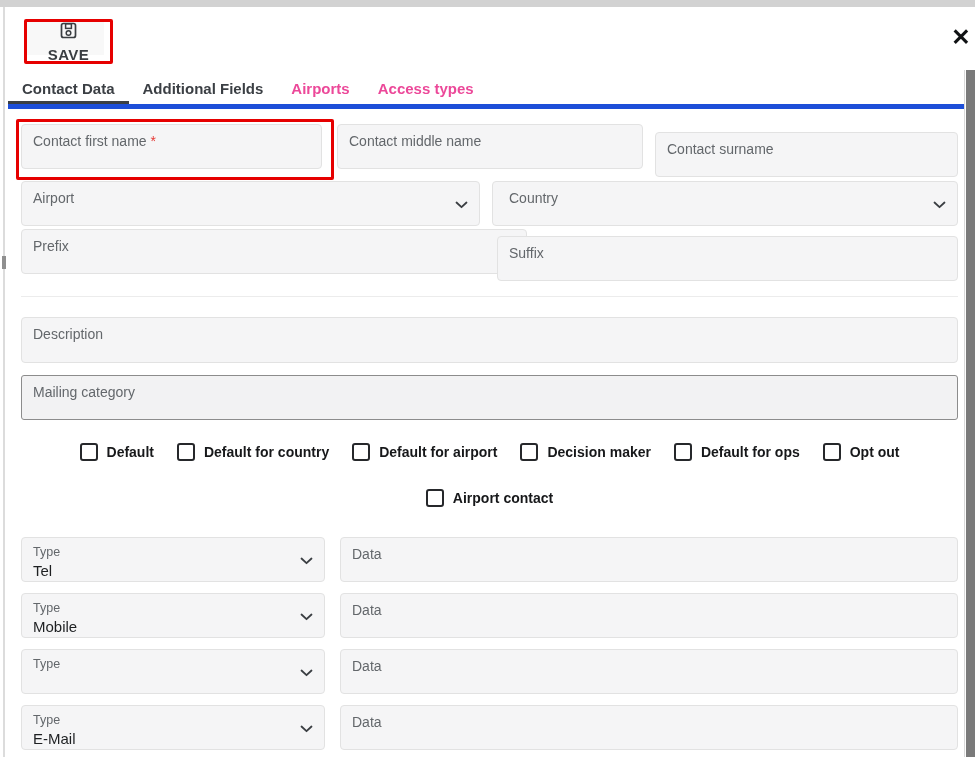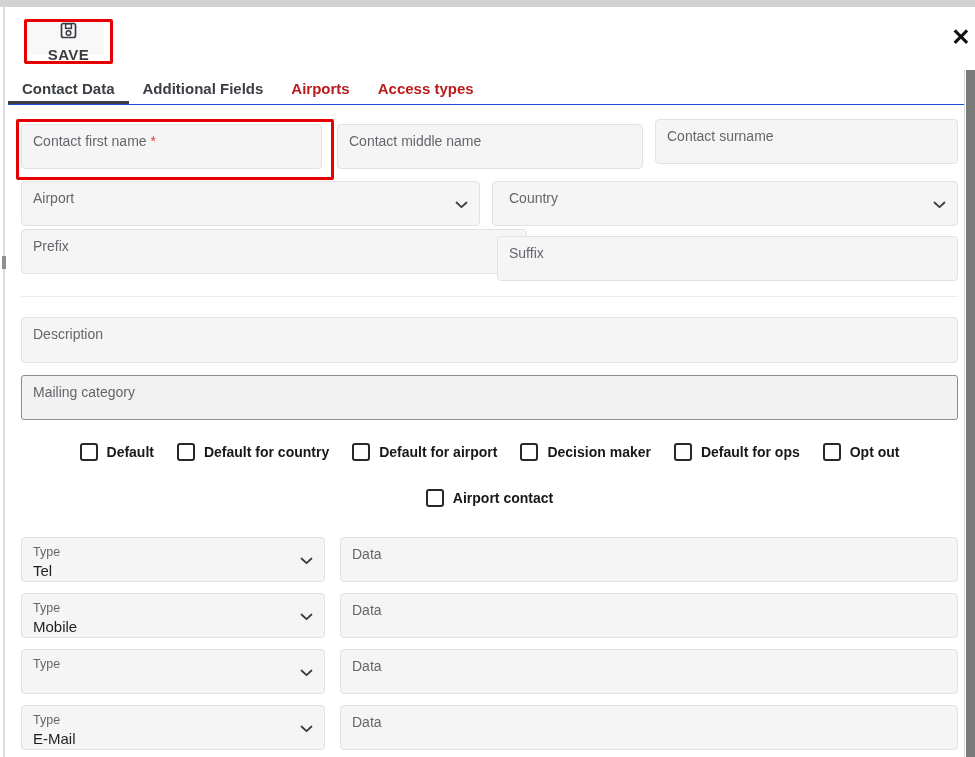--- a/index.html
+++ b/index.html
@@ -16,25 +16,25 @@
   .save-btn{position:absolute;left:27px;top:22px;width:77px;height:33px;display:flex;align-items:center;
             gap:7px;background:#f8f8f8;border:none;cursor:pointer;padding:0 0 0 6px;flex-direction:column;}
   .save-btn .lbl{font-size:15px;font-weight:bold;color:#3a3e42;letter-spacing:.4px;}
 
   .close-btn{position:absolute;left:946px;top:22px;width:30px;height:30px;background:none;border:none;
              cursor:pointer;padding:0;}
   .close-btn .x{font-size:23px;font-weight:bold;color:#101214;line-height:30px;}
 
   
   .tabbar{position:absolute;left:8px;right:0;top:76px;height:28px;display:flex;
-          border-bottom:1px solid #1d4ed8;align-items:flex-end;}
+          border-bottom:5px solid #1d4ed8;align-items:flex-end;}
   .tab{padding:4px 14px 0 14px;font-size:15px;font-weight:bold;color:#3b3f44;cursor:pointer;
        border-bottom:3px solid transparent;box-sizing:border-box;height:28px;}
   .tab.active{border-bottom-color:#3b3f44;}
-  .tab.disabled{color:#b91c1c;}
+  .tab.disabled{color:#ec4899;}
 
   
   .field{position:absolute;background:#f5f5f6;border:1px solid #e2e2e2;border-radius:4px;
          box-sizing:border-box;padding:7px 11px;cursor:text;}
   .flabel{font-size:14px;color:#63676b;}
   .req{color:#e53935;font-size:14px;}
   .chev{position:absolute;right:11px;top:50%;transform:translateY(-50%);}
   .mailing{background:#f2f2f3;border:1px solid #8c8c8c;border-radius:3px;}
   .divider{position:absolute;left:21px;width:937px;height:1px;background:#ececec;}
 
@@ -83,21 +83,21 @@
     <div class="tab disabled">Access types</div>
   </div>
 
   <div class="ann" style="left:16px;top:119px;width:312px;height:55px;"></div>
   <div class="field" style="left:21px;top:124px;width:301px;height:45px;">
     <span class="flabel"><span>Contact first name</span> <span class="req">*</span></span>
   </div>
   <div class="field" style="left:337px;top:124px;width:306px;height:45px;">
     <span class="flabel">Contact middle name</span>
   </div>
-  <div class="field" style="left:655px;top:119px;width:303px;height:45px;">
+  <div class="field" style="left:655px;top:132px;width:303px;height:45px;">
     <span class="flabel">Contact surname</span>
   </div>
 
   <div class="field" style="left:21px;top:181px;width:459px;height:45px;">
     <span class="flabel">Airport</span>
     <span class="chev">
       <svg width="13" height="8" viewBox="0 0 13 8" fill="none">
           <polyline points="1.5,1.5 6.5,6.2 11.5,1.5" stroke="#3a3e42" stroke-width="1.8" stroke-linecap="round" stroke-linejoin="round"></polyline>
         </svg>
     </span>

